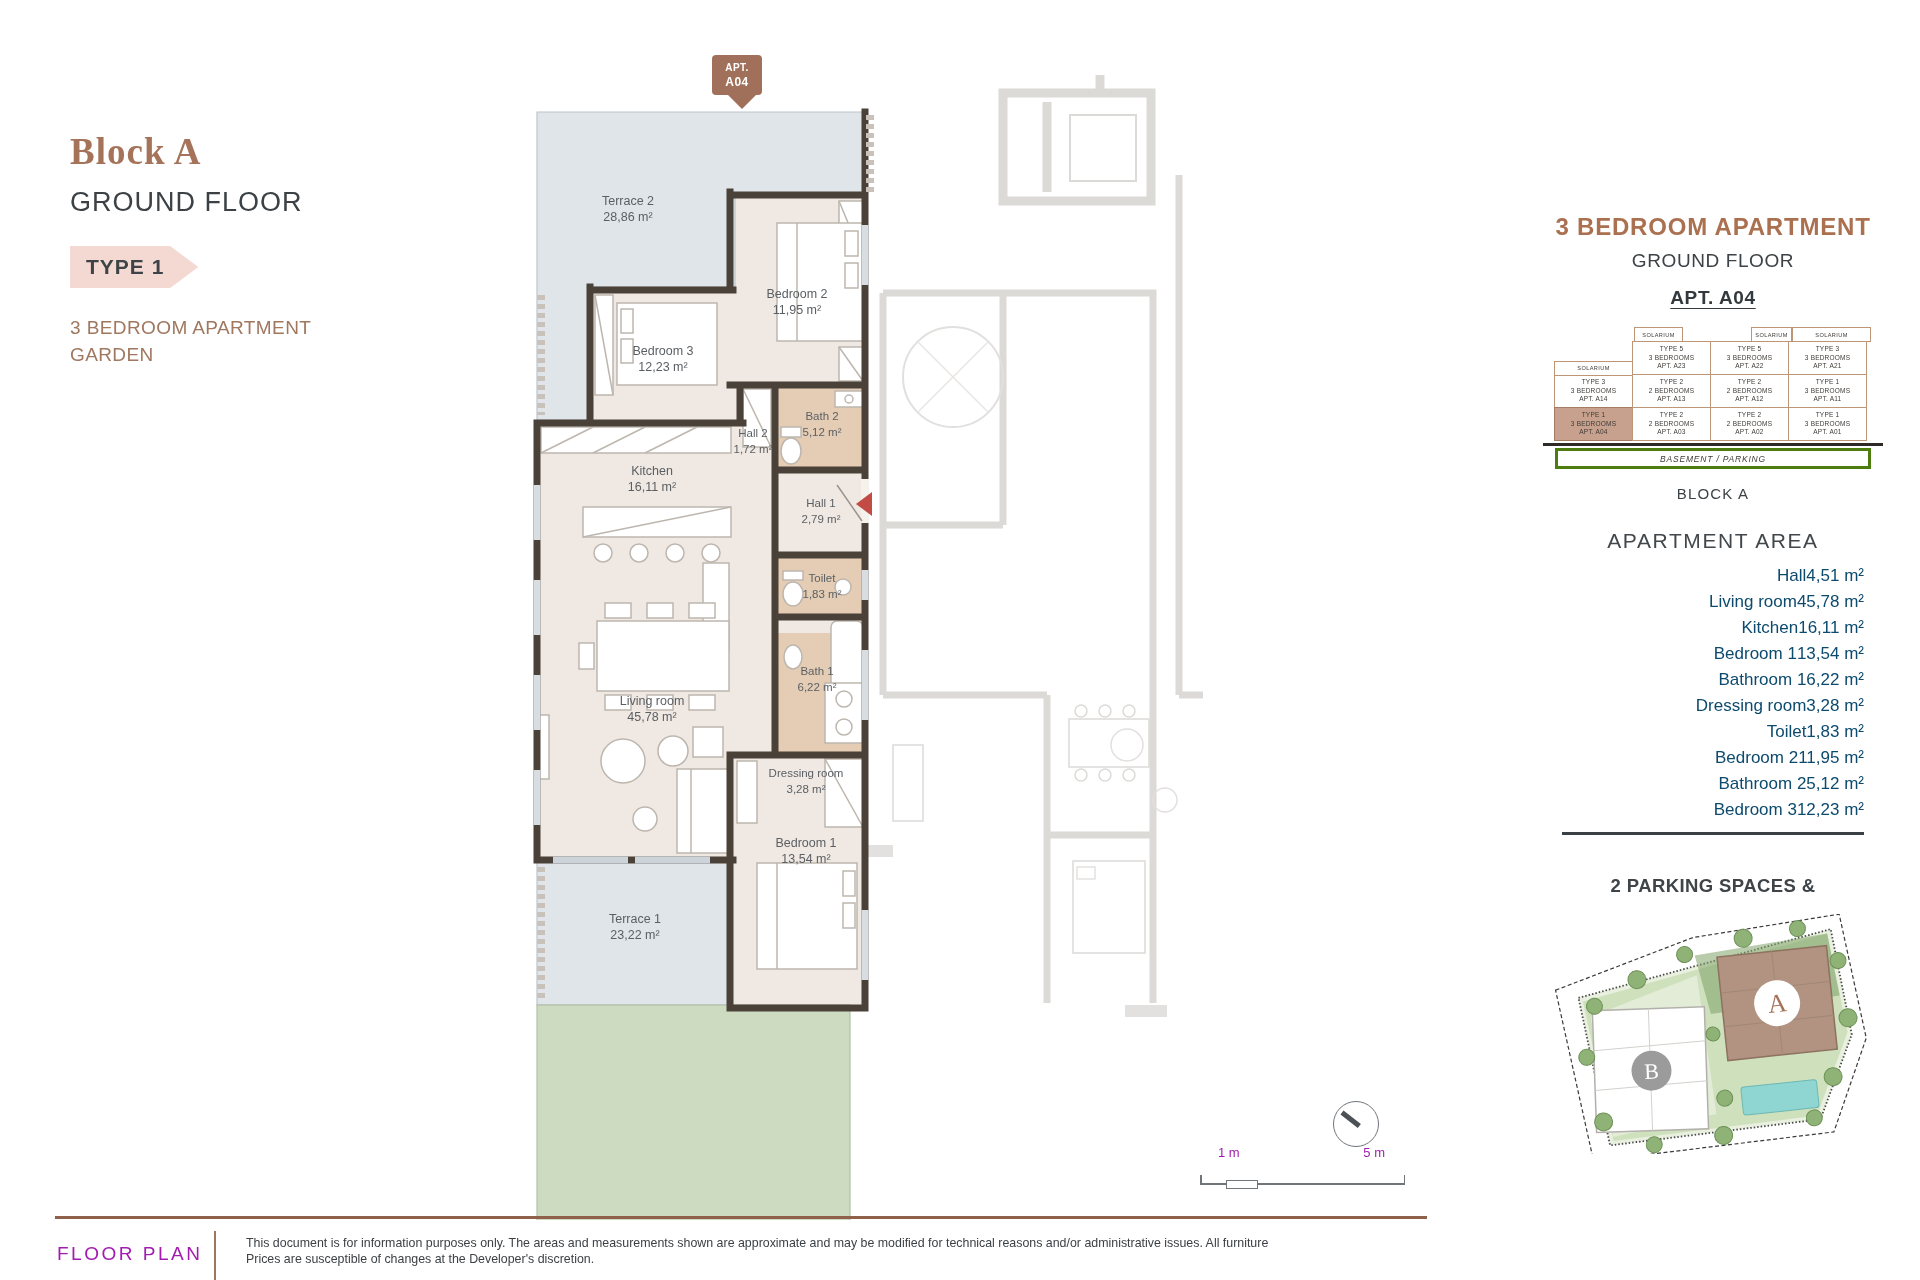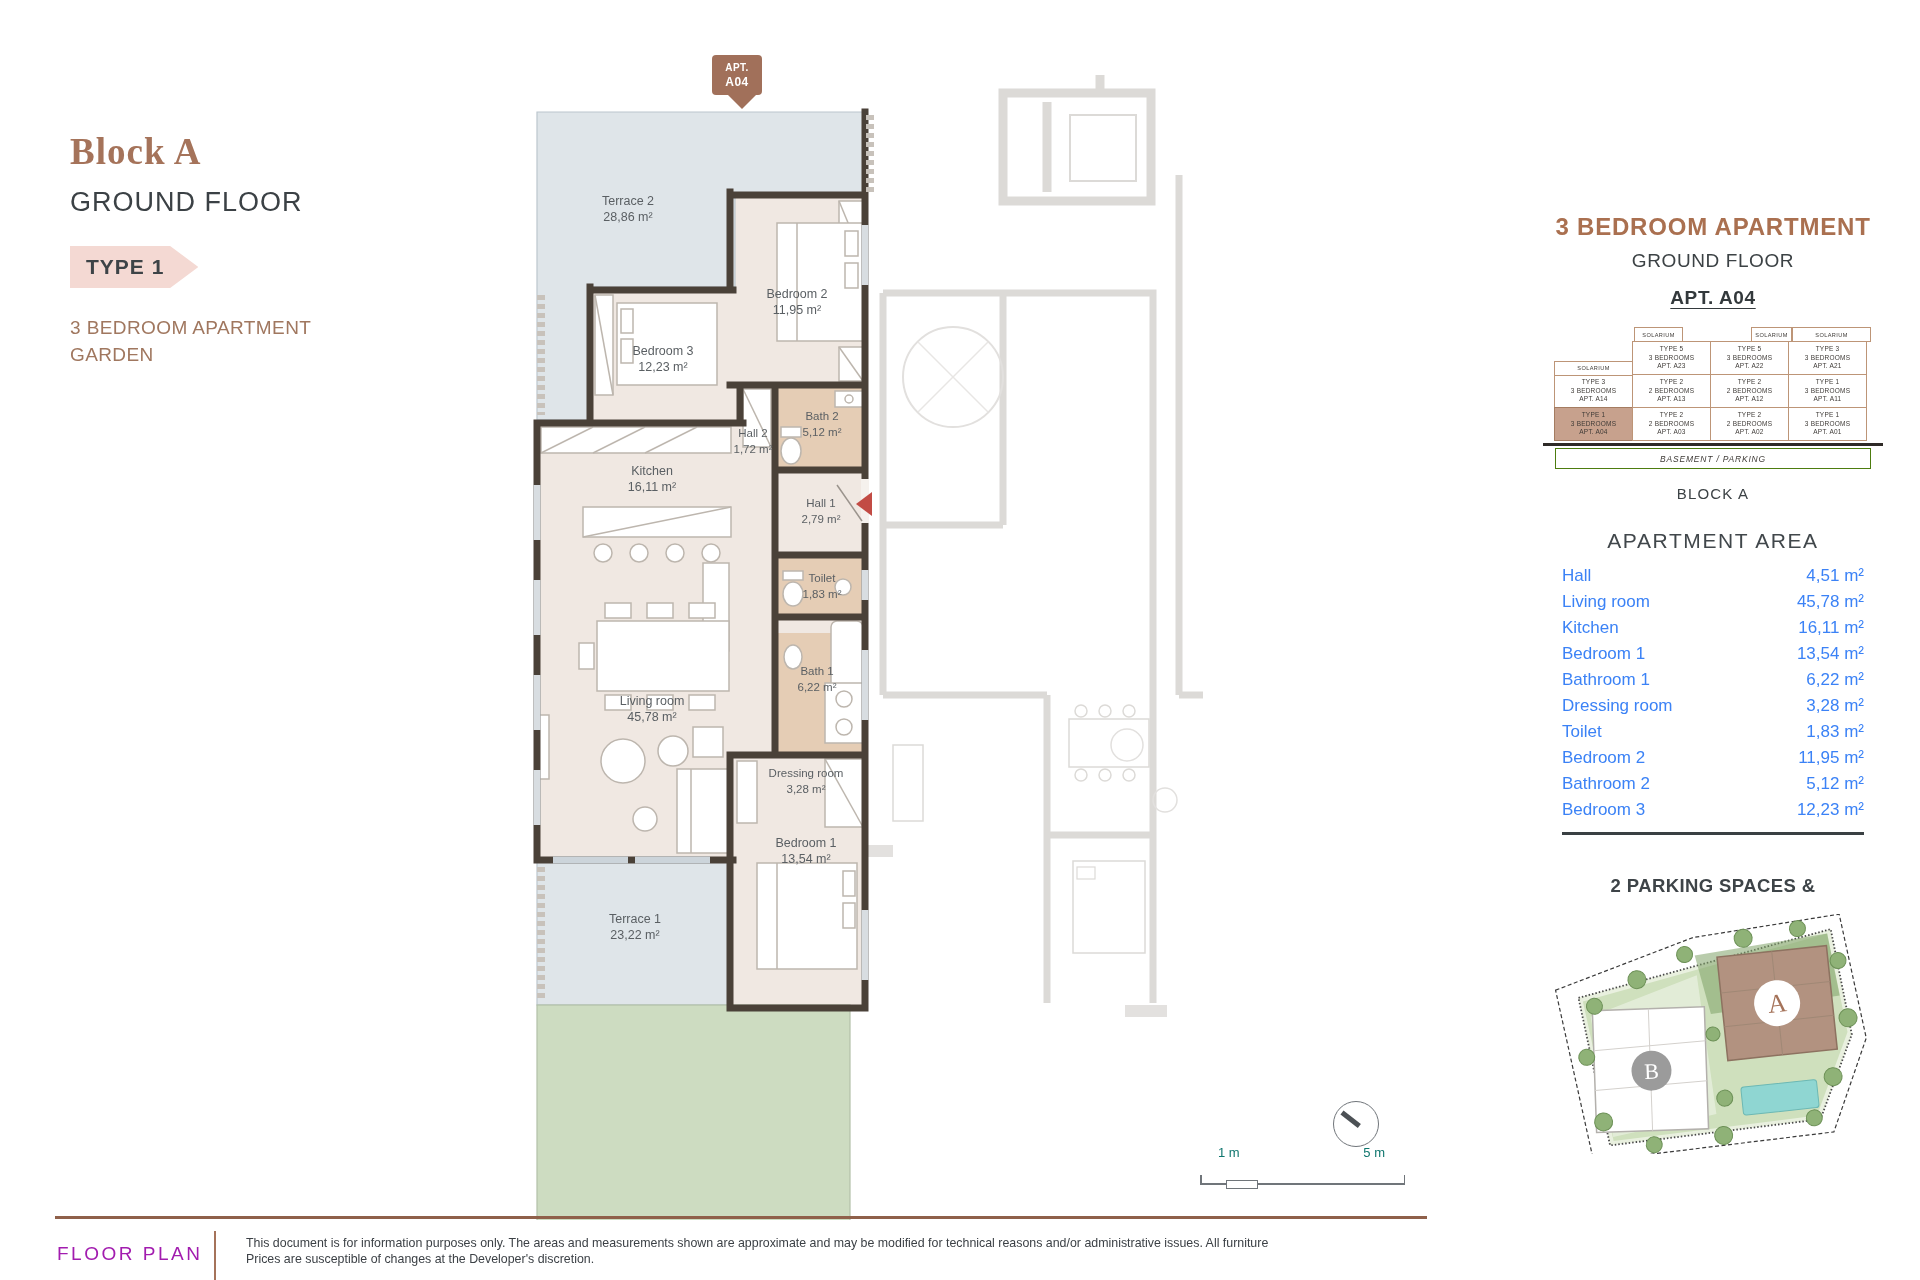--- a/index.html
+++ b/index.html
@@ -17,21 +17,21 @@
 
   
   .plan-wrap{position:absolute;left:525px;top:55px;width:680px;height:1165px;}
   .room-label{font-size:12.5px;fill:#5a5f63;font-family:"Liberation Sans",sans-serif;}
   .room-label.small{font-size:11.5px;}
   .pin-text{fill:#ffffff;font-weight:bold;font-family:"Liberation Sans",sans-serif;}
 
   
   .compass{position:absolute;left:1333px;top:1101px;width:44px;height:44px;border:1.5px solid #70757a;border-radius:50%;}
   .needle{position:absolute;left:8px;top:8px;width:22px;height:5px;background:#4c5155;transform:rotate(38deg);transform-origin:left center;}
-  .scalebar{position:absolute;left:1200px;top:1145px;width:205px;height:50px;font-size:13px;color:#0f766e;}
+  .scalebar{position:absolute;left:1200px;top:1145px;width:205px;height:50px;font-size:13px;color:#a21caf;}
   .scalebar .lab1{position:absolute;left:18px;top:0;}
   .scalebar .lab5{position:absolute;right:20px;top:0;}
   .scalebar .line{position:absolute;left:0;right:0;top:38px;height:1.5px;background:#70757a;}
   .scalebar .tick{position:absolute;top:30px;width:1.5px;height:9px;background:#70757a;}
   .scalebar .unit{position:absolute;left:26px;top:35px;width:30px;height:7px;background:#fff;border:1.2px solid #70757a;}
 
   
   .rp{position:absolute;left:1528px;top:213px;width:370px;text-align:center;}
   .rp .title{font-size:24px;font-weight:bold;color:#aa7050;letter-spacing:.8px;}
   .rp .subtitle{font-size:19px;color:#3c4245;margin-top:9px;letter-spacing:.6px;}
@@ -40,27 +40,27 @@
   .sol-row{position:relative;height:15px;}
   .solbox{position:absolute;height:15px;border:1px solid #bd9577;background:#fff;font-size:5.6px;letter-spacing:.4px;
           color:#3e3a36;display:flex;align-items:center;justify-content:center;box-sizing:border-box;}
   .floor-row{display:flex;}
   .cell{width:79px;height:34px;border:1px solid #bd9577;margin:-1px 0 0 -1px;background:#fff;box-sizing:border-box;
         font-size:6.5px;line-height:8.6px;color:#3e3a36;display:flex;flex-direction:column;justify-content:center;letter-spacing:.2px;}
   .cell.hl{background:#c7a18d;border-color:#a47c61;}
   .cell.empty{border:none;background:transparent;position:relative;}
   .cell.empty .solbox{left:0;right:0;bottom:-1px;}
   .thickline{width:340px;height:3px;background:#2e2a27;margin:2px 0 0 -12px;}
-  .basement{width:316px;height:21px;border:1px solid #4d7c0f;box-sizing:border-box;margin-top:2px;
+  .basement{width:316px;height:21px;border:3px solid #4d7c0f;box-sizing:border-box;margin-top:2px;
             font-size:8.5px;font-style:italic;letter-spacing:.8px;color:#3e3a36;display:flex;align-items:center;justify-content:center;}
   .rp .blocka{font-size:15px;letter-spacing:1.2px;color:#3c4245;margin-top:16px;}
   .rp .area-title{font-size:21px;letter-spacing:1.6px;color:#41474b;margin-top:27px;}
   .atable{margin-top:10px;}
-  .arow{display:flex;justify-content:space-between;padding:0 34px;height:26px;align-items:center;
-        font-size:17px;color:#3b82f6;}
+  .arow{display:flex;justify-content:flex-end;padding:0 34px;height:26px;align-items:center;
+        font-size:17px;color:#0c4a6e;}
   .divider{height:2.5px;background:#3a4043;margin:9px 34px 0;}
   .totals{margin-top:9px;}
   .parking{margin-top:37px;font-size:18.5px;font-weight:bold;color:#3e4448;line-height:28px;letter-spacing:.4px;}
   .siteplan{margin:14px auto 0;display:block;}
 
   
   .foot-line{position:absolute;left:55px;top:1216px;width:1372px;height:3px;background:#8f604a;}
   .foot-label{position:absolute;left:57px;top:1243px;font-size:19px;color:#a21caf;letter-spacing:2.5px;}
   .foot-div{position:absolute;left:214px;top:1231px;width:1.5px;height:60px;background:#a5735a;}
   .disclaimer{position:absolute;left:246px;top:1236px;width:1190px;font-size:12.4px;line-height:15.6px;color:#3c4146;}

